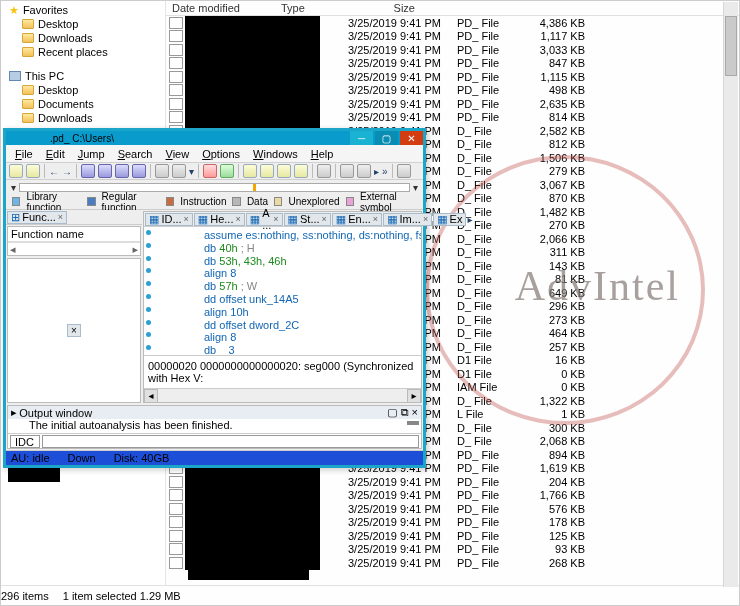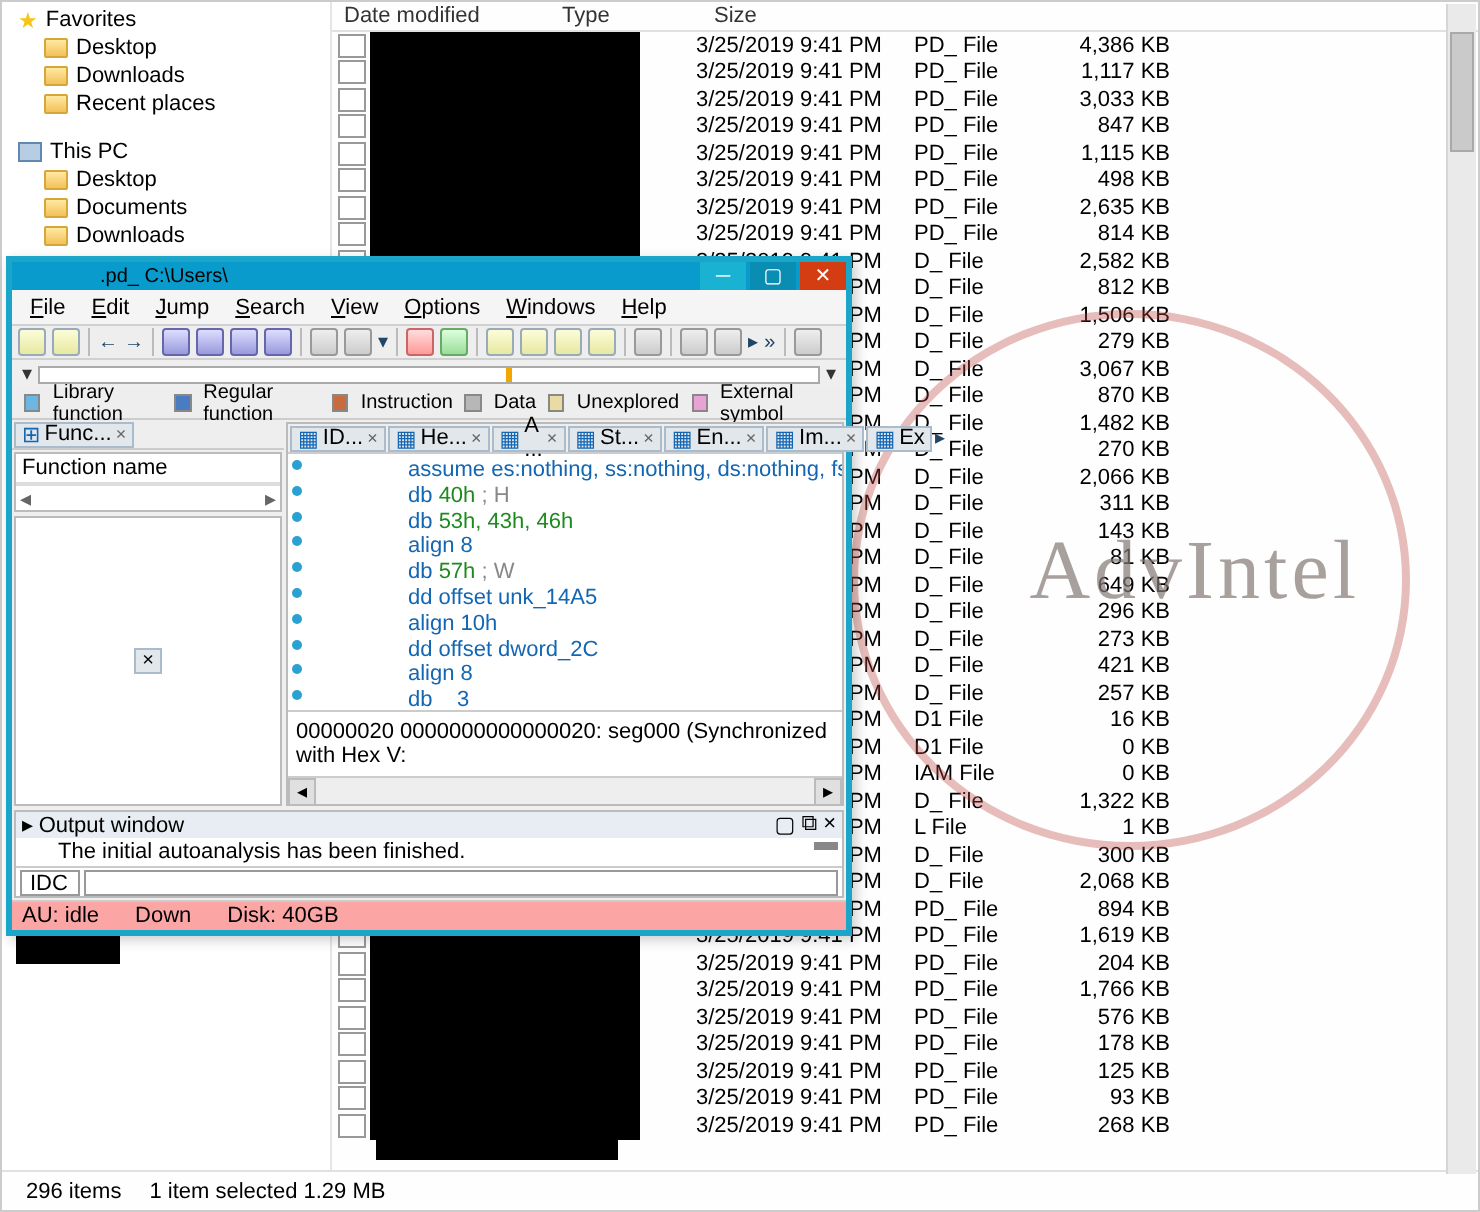--- a/index.html
+++ b/index.html
@@ -9,29 +9,29 @@
   .excols{display:flex;flex:1;overflow:hidden}
   .tree{width:165px;background:#fff;border-right:1px solid #e5e5e5;padding:2px 0 0 8px}
   .tree .tn{display:flex;align-items:center;height:14px;gap:4px;cursor:pointer}
   .star{color:#f5c518;font-size:11px}
   .foldericon{width:12px;height:10px;background:linear-gradient(#ffe9a2,#f2c159);border:1px solid #d6a738;border-radius:1px}
   .pcicon{width:12px;height:10px;background:#b7cde4;border:1px solid #6288b1}
   .tree .lab{color:#000}
   .list{flex:1;overflow:hidden;display:flex;flex-direction:column}
   .cols{display:flex;border-bottom:1px solid #e1e1e1;user-select:none}
   .cols span{padding:1px 6px;color:#333;font-size:11px}
-  .cName{width:175px}.cDate{width:109px}.cType{width:76px}.cSize{width:70px;text-align:left}
+  .cName{width:175px}.cDate{width:109px}.cType{width:76px}.cSize{width:70px;text-align:right}
   .rows{flex:1;overflow:hidden}
   .row{display:flex;align-items:center;height:13.5px}
   .row .cb{width:14px;height:12px;border:1px solid #999;margin:0 2px 0 3px;background:#fff}
   .row .thumb{width:135px;height:13.5px;background:#000}
   .row .date{width:109px;padding-left:6px;margin-left:22px}
   .row .type{width:76px;padding-left:6px}
   .row .size{width:72px;text-align:right;padding-right:14px}
-  .status{height:20px;border-top:1px solid #e1e1e1;padding:1px 12px;display:flex;gap:14px;font-size:11px;color:#333;align-items:center}
+  .status{height:20px;border-top:1px solid #e1e1e1;padding:1px 0;display:flex;gap:14px;font-size:11px;color:#333;align-items:center}
   .vsb{position:absolute;right:1px;top:1px;bottom:18px;width:15px;background:#eaeaea;border-left:1px solid #d6d6d6}
   .vsb .th{position:absolute;left:1px;right:1px;top:14px;height:60px;background:#cacaca;border:1px solid #a9a9a9}
   
   .wm{position:absolute;right:35px;top:155px;width:280px;height:270px;border:4px solid rgba(185,70,60,.35);border-radius:50%;pointer-events:none}
   .wmtxt{position:absolute;right:60px;top:262px;font-size:42px;color:rgba(130,120,115,.7);font-family:Liberation Serif, serif;letter-spacing:2px;pointer-events:none}
   
   .ida{position:absolute;left:3px;top:128px;width:423px;height:340px;border:3px solid #1aa5c9;background:#efefef;display:flex;flex-direction:column;box-shadow:2px 2px 6px rgba(0,0,0,.2)}
   .titlebar{height:14px;background:#0a9bcd;display:flex;align-items:center}
   .titlebar .ttxt{padding-left:44px;font-size:10px;color:#000}
   .titlebar .btns{margin-left:auto;display:flex}
@@ -75,21 +75,21 @@
   .hsb .ha{width:14px;height:14px;background:#e0e0e0;border:1px solid #bbb;text-align:center;font-size:10px}
   
   .out{border:1px solid #bbb;margin:1px;background:#fff;display:flex;flex-direction:column}
   .outhdr{height:13px;background:#e7edf2;display:flex;align-items:center;padding:0 3px;font-size:10px}
   .outhdr .ric{margin-left:auto;display:flex;gap:3px;font-size:10px;color:#555}
   .outtxt{height:14px;font-family:Consolas,monospace;font-size:11px;padding:0 21px;position:relative}
   .outtxt .drag{position:absolute;right:2px;top:2px;width:12px;height:3px;border-top:2px solid #888;border-bottom:2px solid #888}
   .cmd{height:15px;display:flex;align-items:center;border-top:1px solid #ccc}
   .cmd .sel{border:1px solid #999;height:13px;padding:0 4px;margin:0 2px;min-width:30px;font-size:10px;display:flex;}
   .cmd .inp{flex:1;border:1px solid #999;height:13px;margin-right:2px}
-  .stat{height:15px;background:#fca5a5;border-top:1px solid #ccc;display:flex;align-items:center;gap:18px;padding:0 5px;font-size:10px}
+  .stat{height:15px;background:#1d4ed8;border-top:1px solid #ccc;display:flex;align-items:center;gap:18px;padding:0 5px;font-size:10px}
   
   .bigthumb{position:absolute;background:#000}
 </style>
 </head>
 <body>
 
 <div class="explorer">
   <div class="excols">
     <div class="tree">
       <div class="tn">
@@ -292,21 +292,21 @@
             <span class="thumb"></span>
             <span class="date">3/25/2019 9:41 PM</span>
             <span class="type">D_ File</span>
             <span class="size">273 KB</span>
           </div>
           <div class="row">
             <span class="cb"></span>
             <span class="thumb"></span>
             <span class="date">3/25/2019 9:41 PM</span>
             <span class="type">D_ File</span>
-            <span class="size">421 KB</span>
+            <span class="size">464 KB</span>
           </div>
           <div class="row">
             <span class="cb"></span>
             <span class="thumb"></span>
             <span class="date">3/25/2019 9:41 PM</span>
             <span class="type">D_ File</span>
             <span class="size">257 KB</span>
           </div>
           <div class="row">
             <span class="cb"></span>

